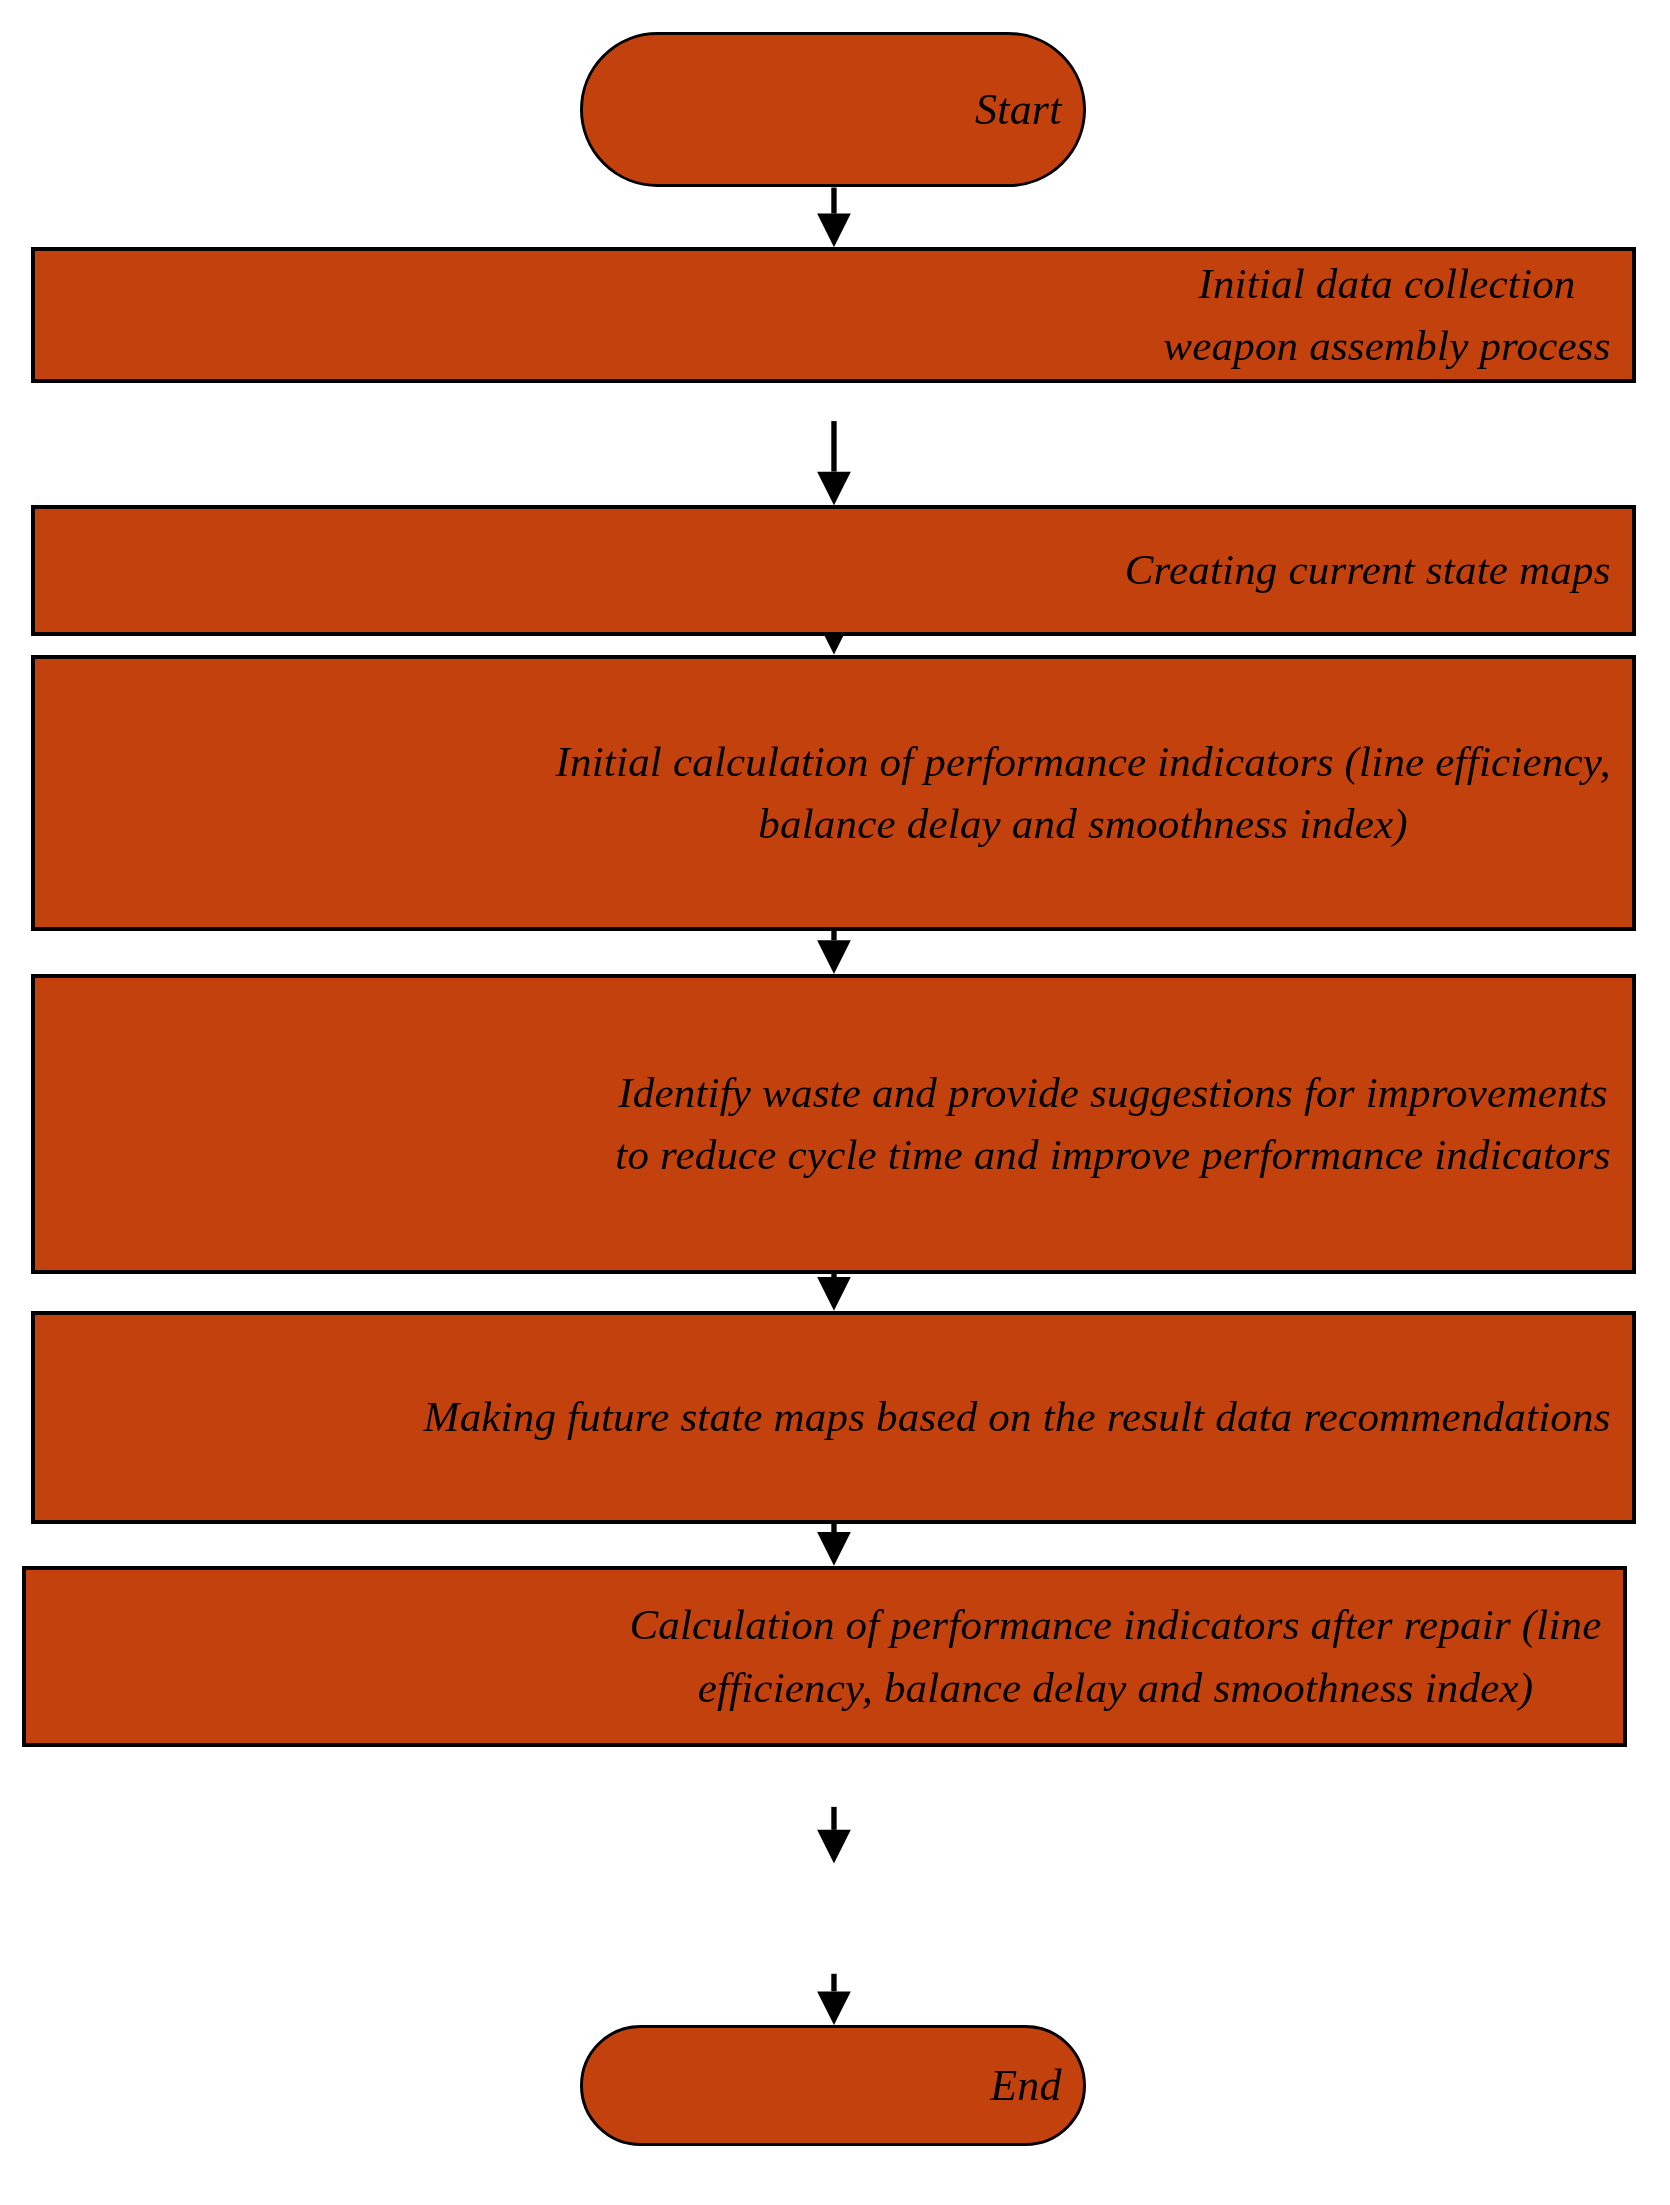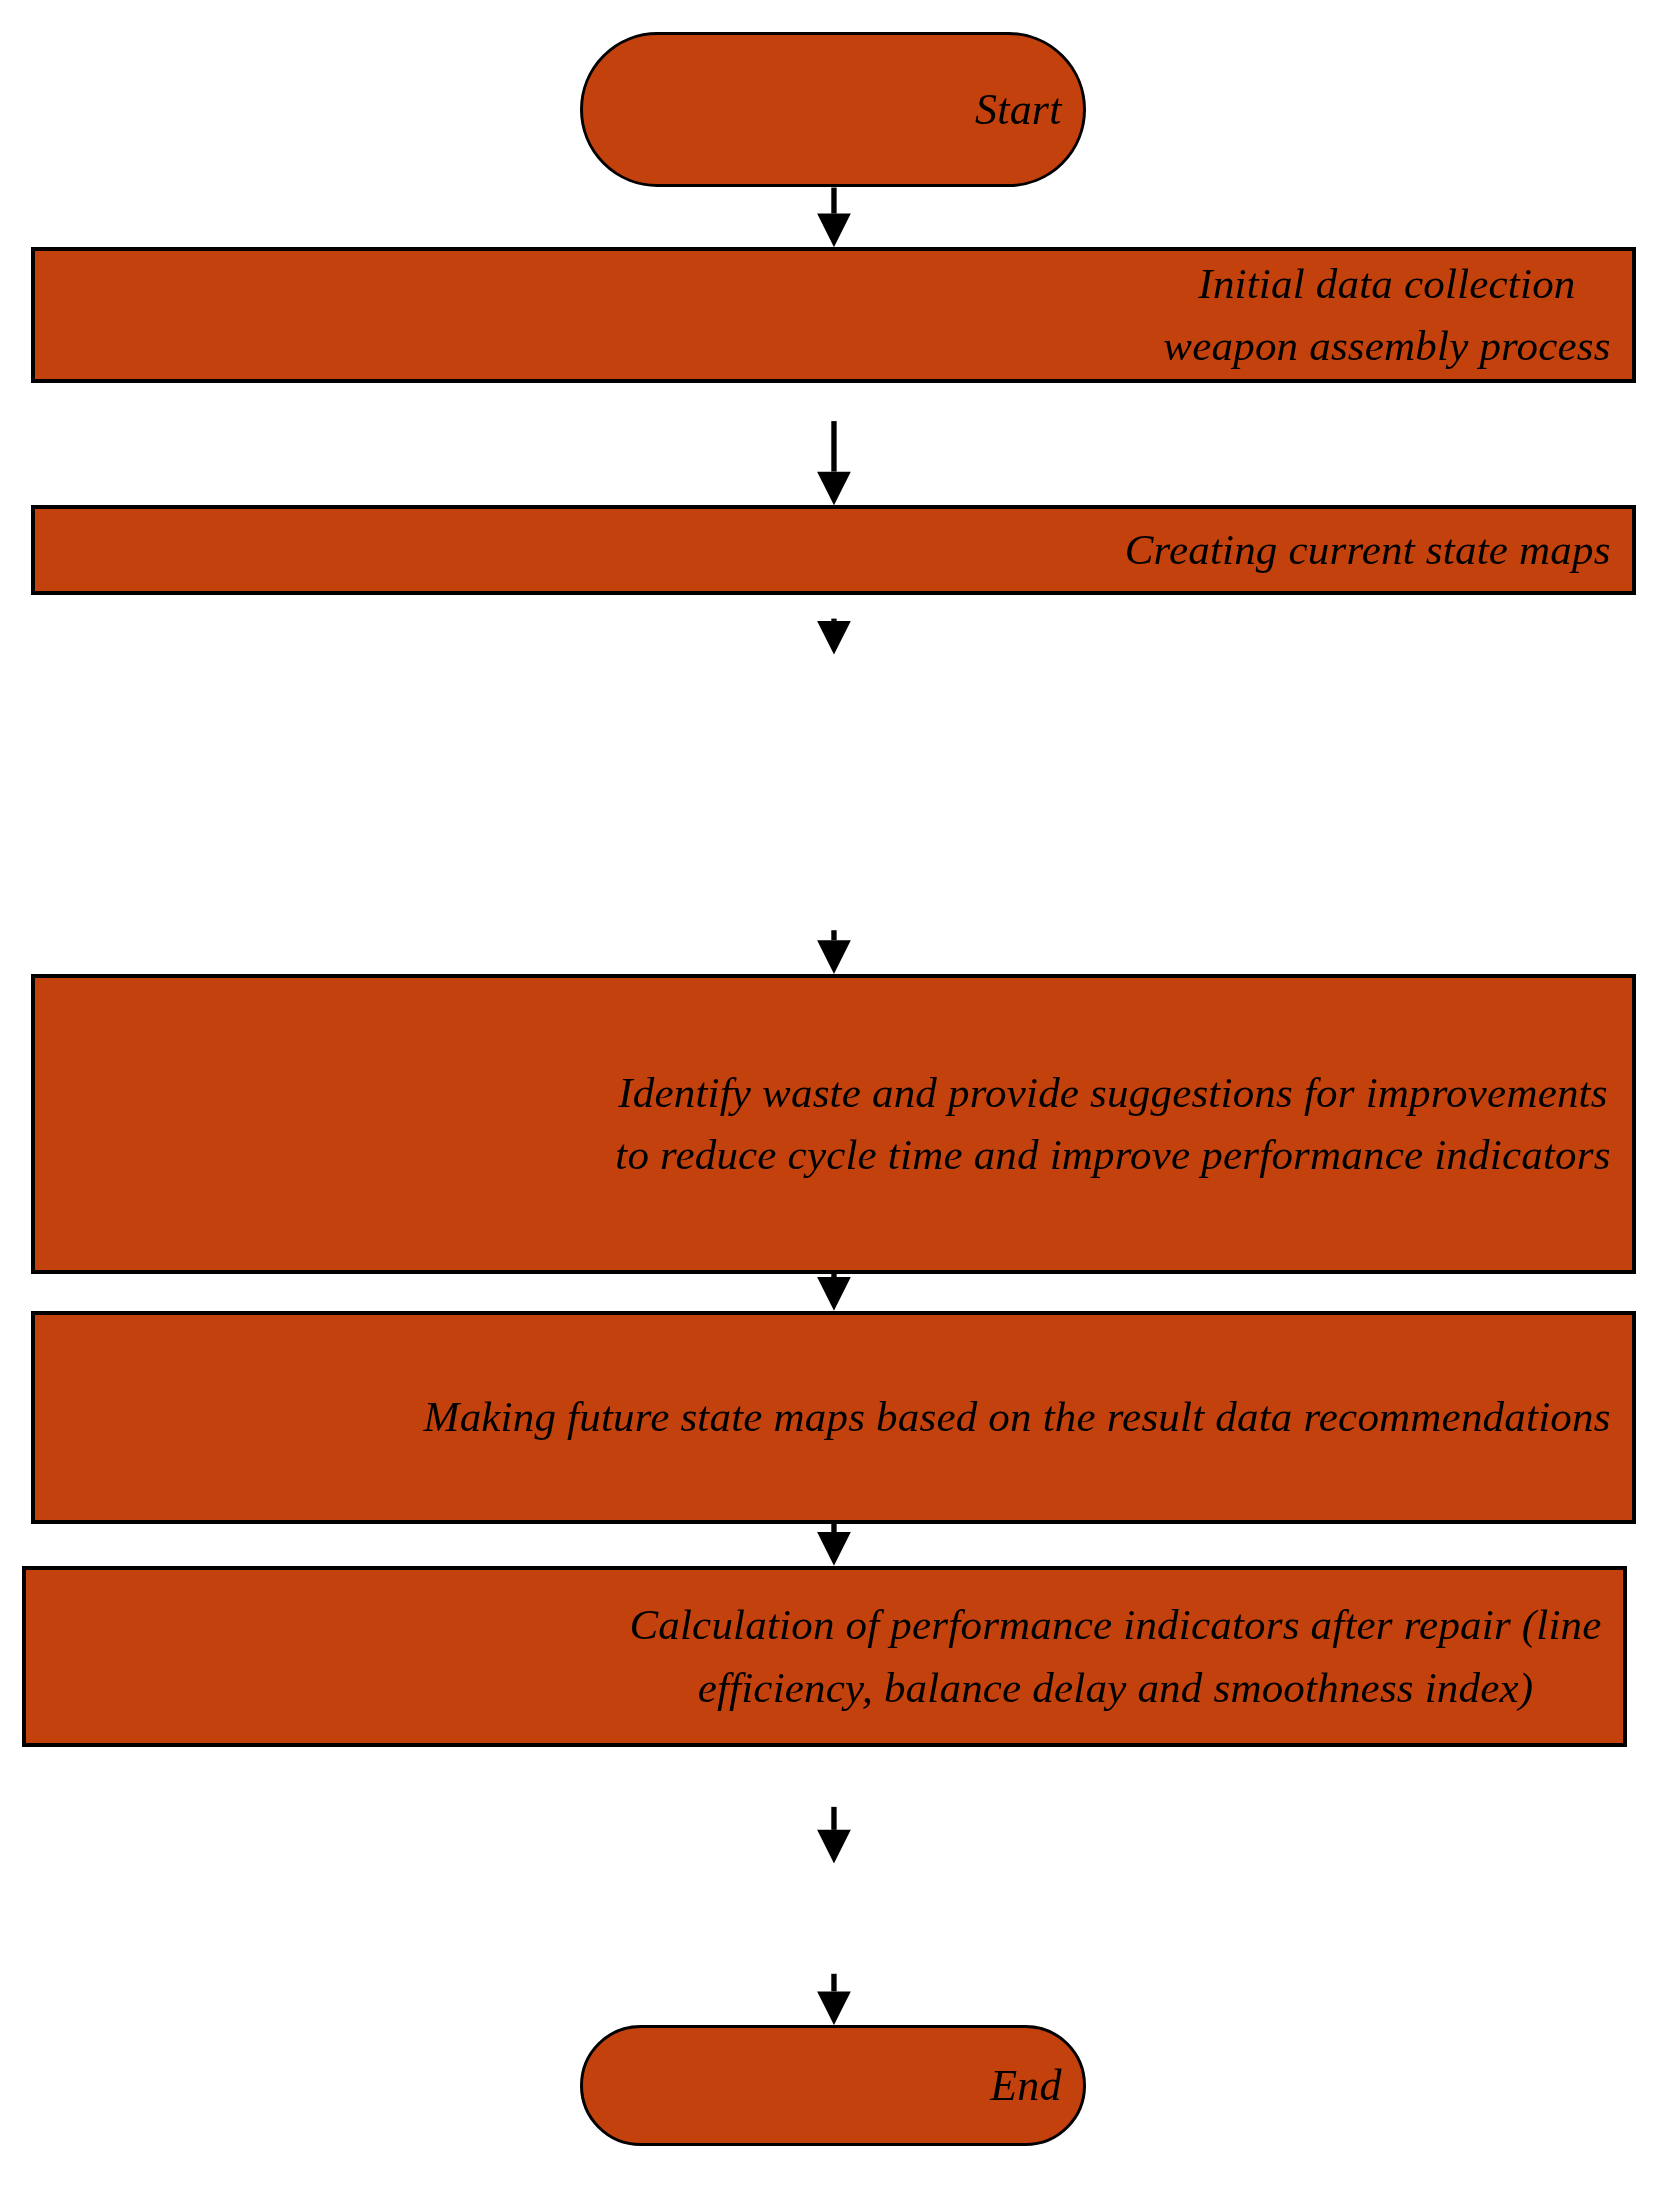--- a/index.html
+++ b/index.html
@@ -85,24 +85,28 @@
 
   <div class="node terminator" style="left: 580px; top: 32px; width: 506px; height: 155px;">
     <span class="node-label">Start</span>
   </div>
 
   <div class="node process" style="left: 31px; top: 247px; width: 1605px; height: 136px;">
     <span class="node-label">Initial data collection
 weapon assembly process</span>
   </div>
 
-  <div class="node process" style="left: 31px; top: 505px; width: 1605px; height: 90px;">
+  <div class="node process" style="left: 31px; top: 505px; width: 1605px; height: 131px;">
     <span class="node-label">Creating current state maps</span>
   </div>
 
+  <div class="node process" style="left: 31px; top: 655px; width: 1605px; height: 276px;">
+    <span class="node-label">Initial calculation of performance indicators (line efficiency,
+balance delay and smoothness index)</span>
+  </div>
 
   <div class="node process" style="left: 31px; top: 974px; width: 1605px; height: 300px;">
     <span class="node-label">Identify waste and provide suggestions for improvements
 to reduce cycle time and improve performance indicators</span>
   </div>
 
   <div class="node process" style="left: 31px; top: 1311px; width: 1605px; height: 213px;">
     <span class="node-label">Making future state maps based on the result data recommendations</span>
   </div>
 

